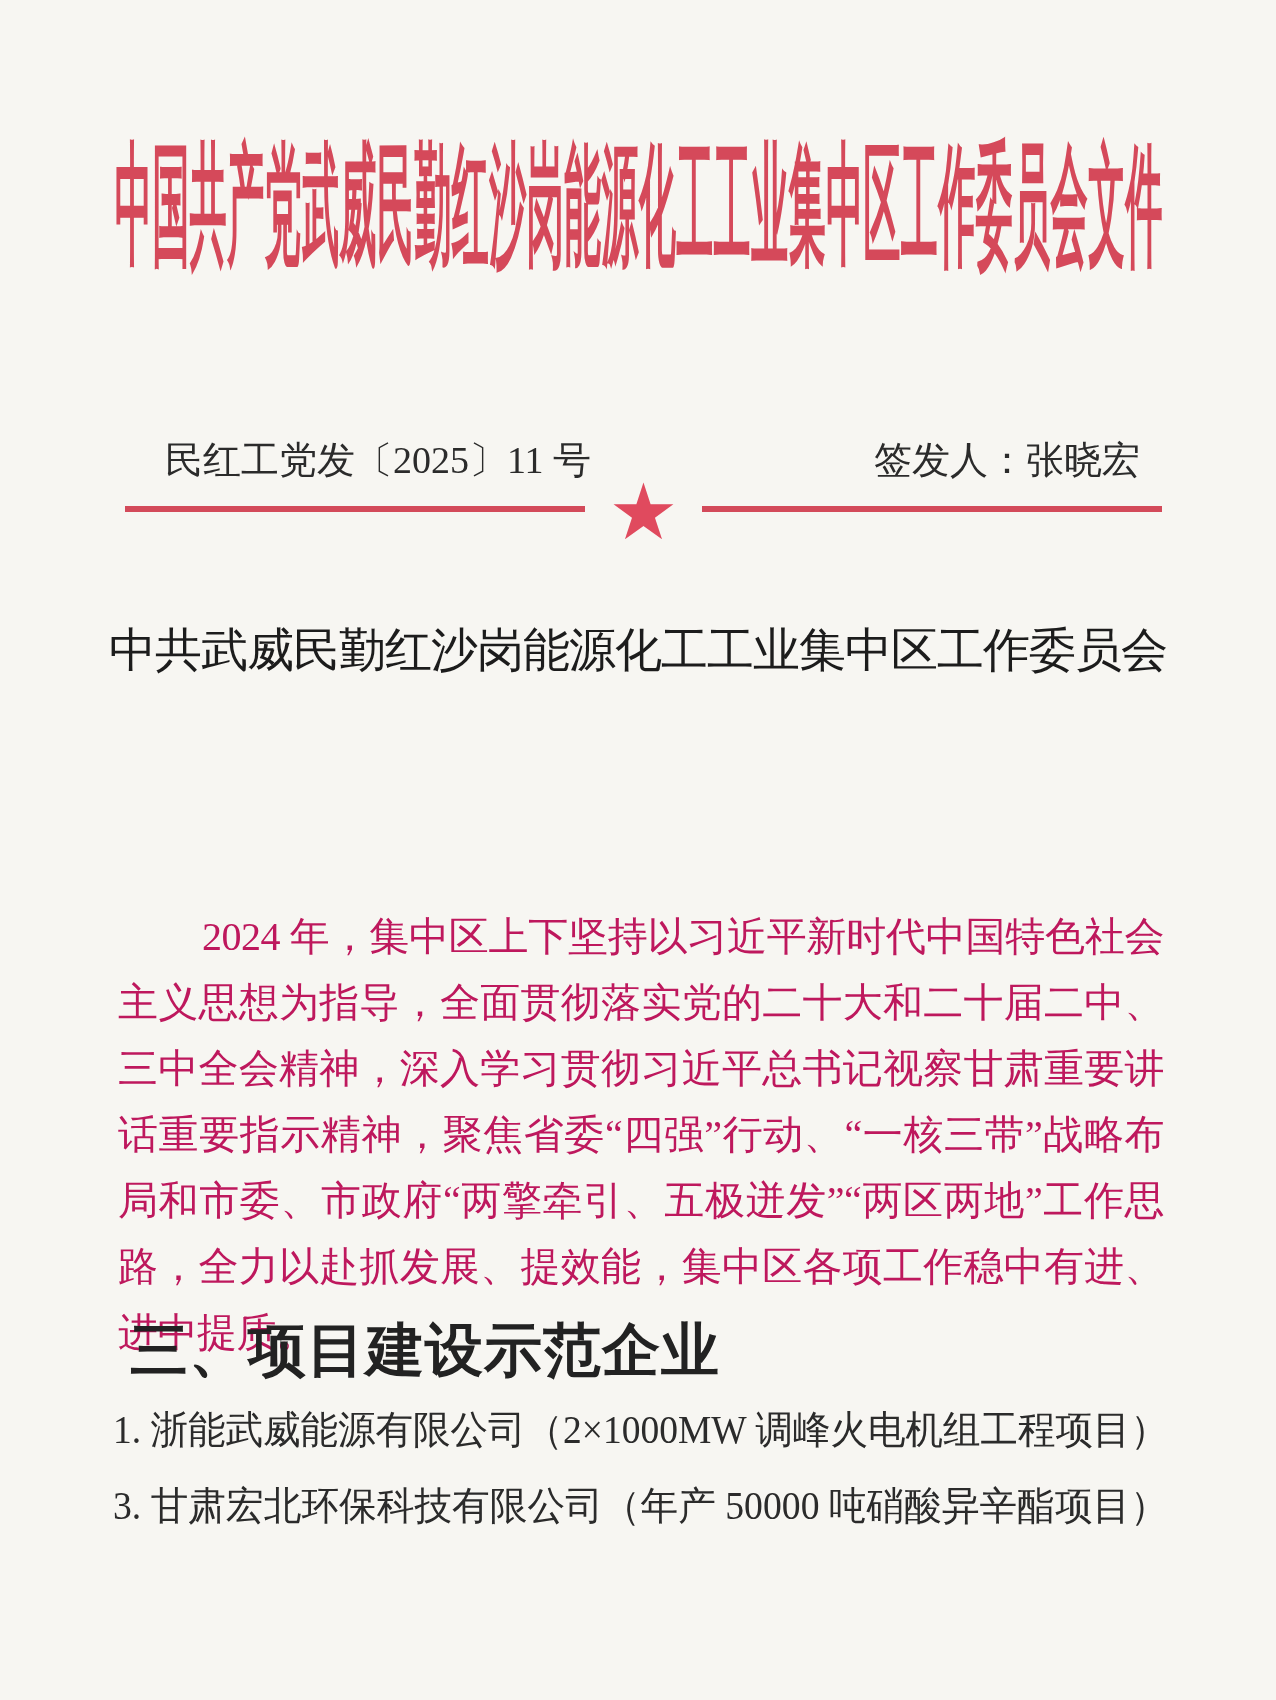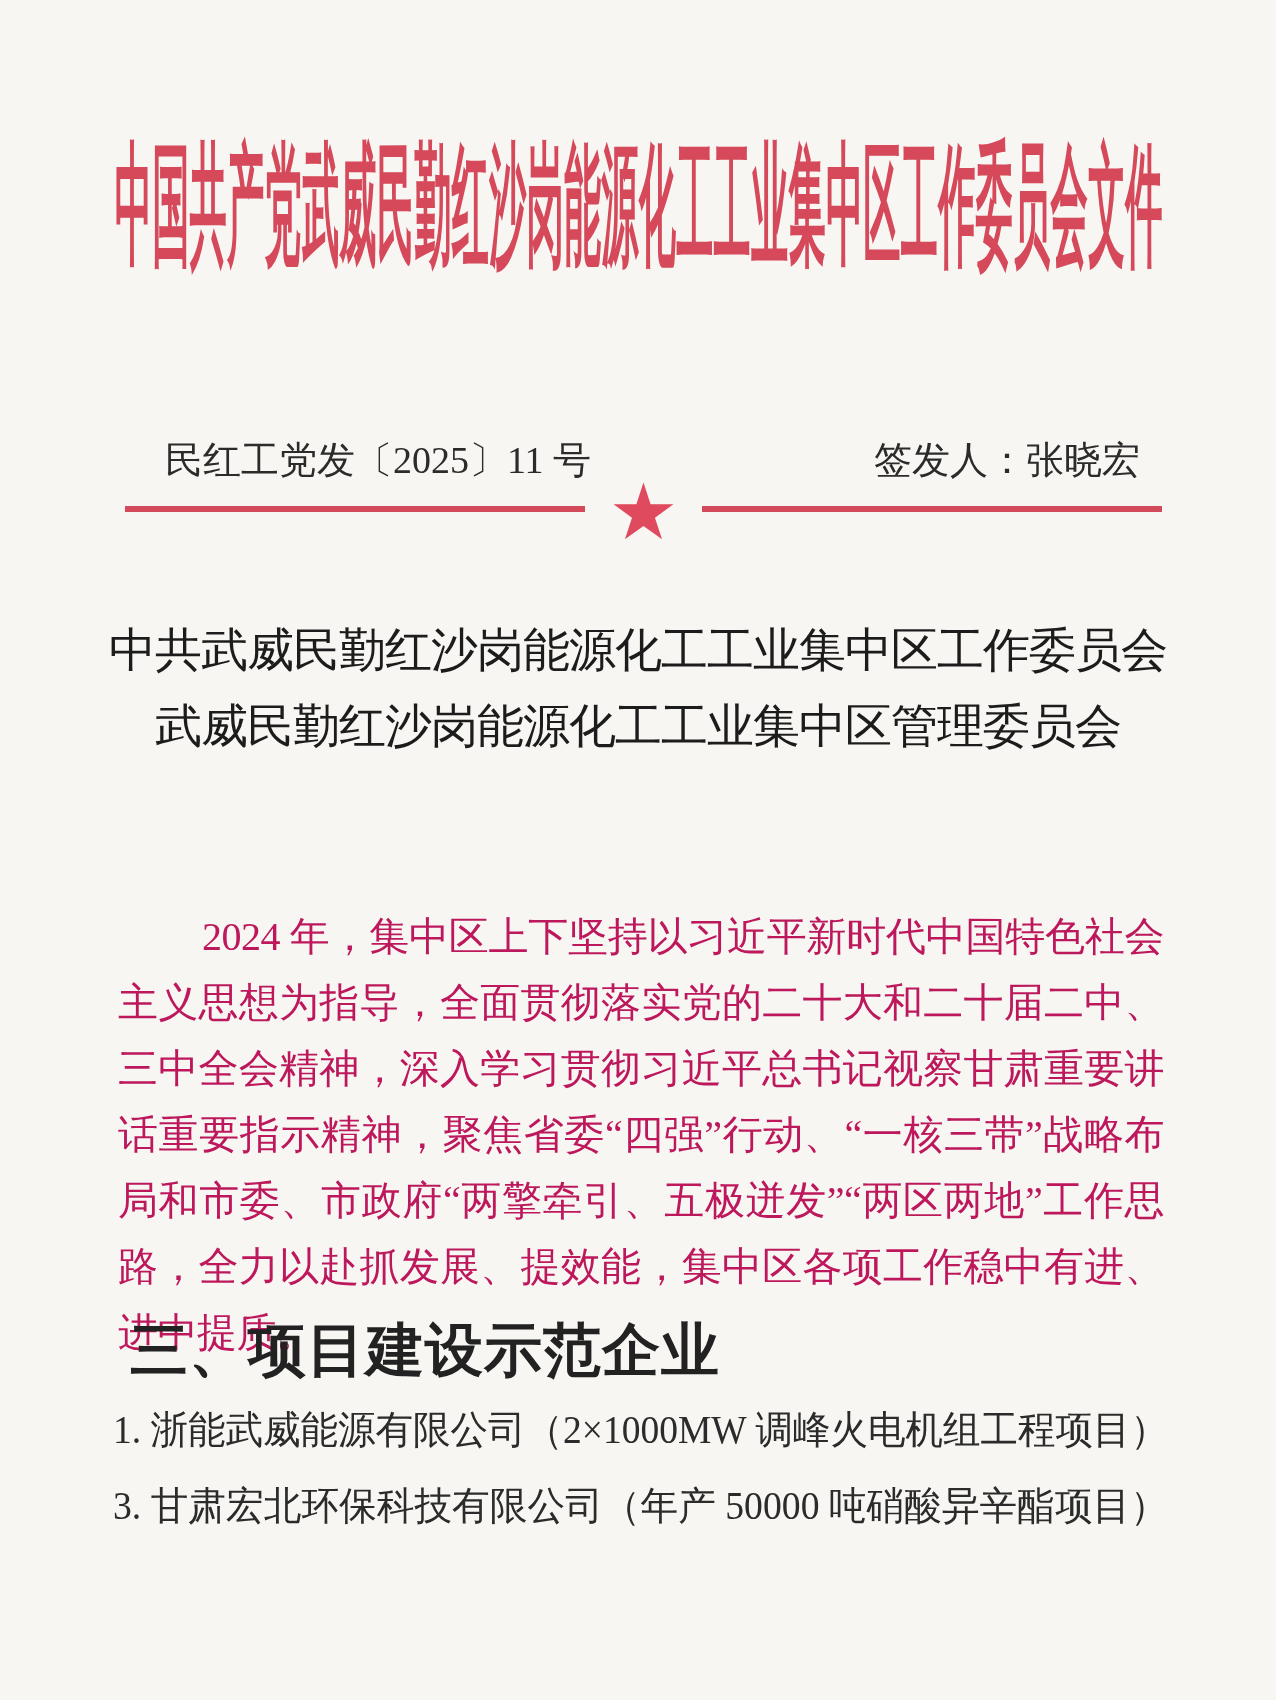--- a/index.html
+++ b/index.html
@@ -89,21 +89,20 @@
 </div>
 
 <div id="separator" class="abs">
   <div class="sep-line"></div>
   <span id="sep-star">★</span>
   <div class="sep-line"></div>
 </div>
 
 <div id="title-block" class="abs">
   <div>中共武威民勤红沙岗能源化工工业集中区工作委员会</div>
-  <div>武威民勤红沙岗能源化工工业集中区管理委员会</div>
 </div>
 
 <div id="body-paragraph" class="abs">2024 年，集中区上下坚持以习近平新时代中国特色社会主义思想为指导，全面贯彻落实党的二十大和二十届二中、三中全会精神，深入学习贯彻习近平总书记视察甘肃重要讲话重要指示精神，聚焦省委“四强”行动、“一核三带”战略布局和市委、市政府“两擎牵引、五极迸发”“两区两地”工作思路，全力以赴抓发展、提效能，集中区各项工作稳中有进、进中提质。</div>
 
 <div id="section-heading" class="abs">三、项目建设示范企业</div>
 
 <div id="company-list" class="abs">
   <div class="list-line">
     <span class="fit-shrink" style="transform: scaleX(0.961714);">1. 浙能武威能源有限公司（2×1000MW 调峰火电机组工程项目）</span>
   </div>

